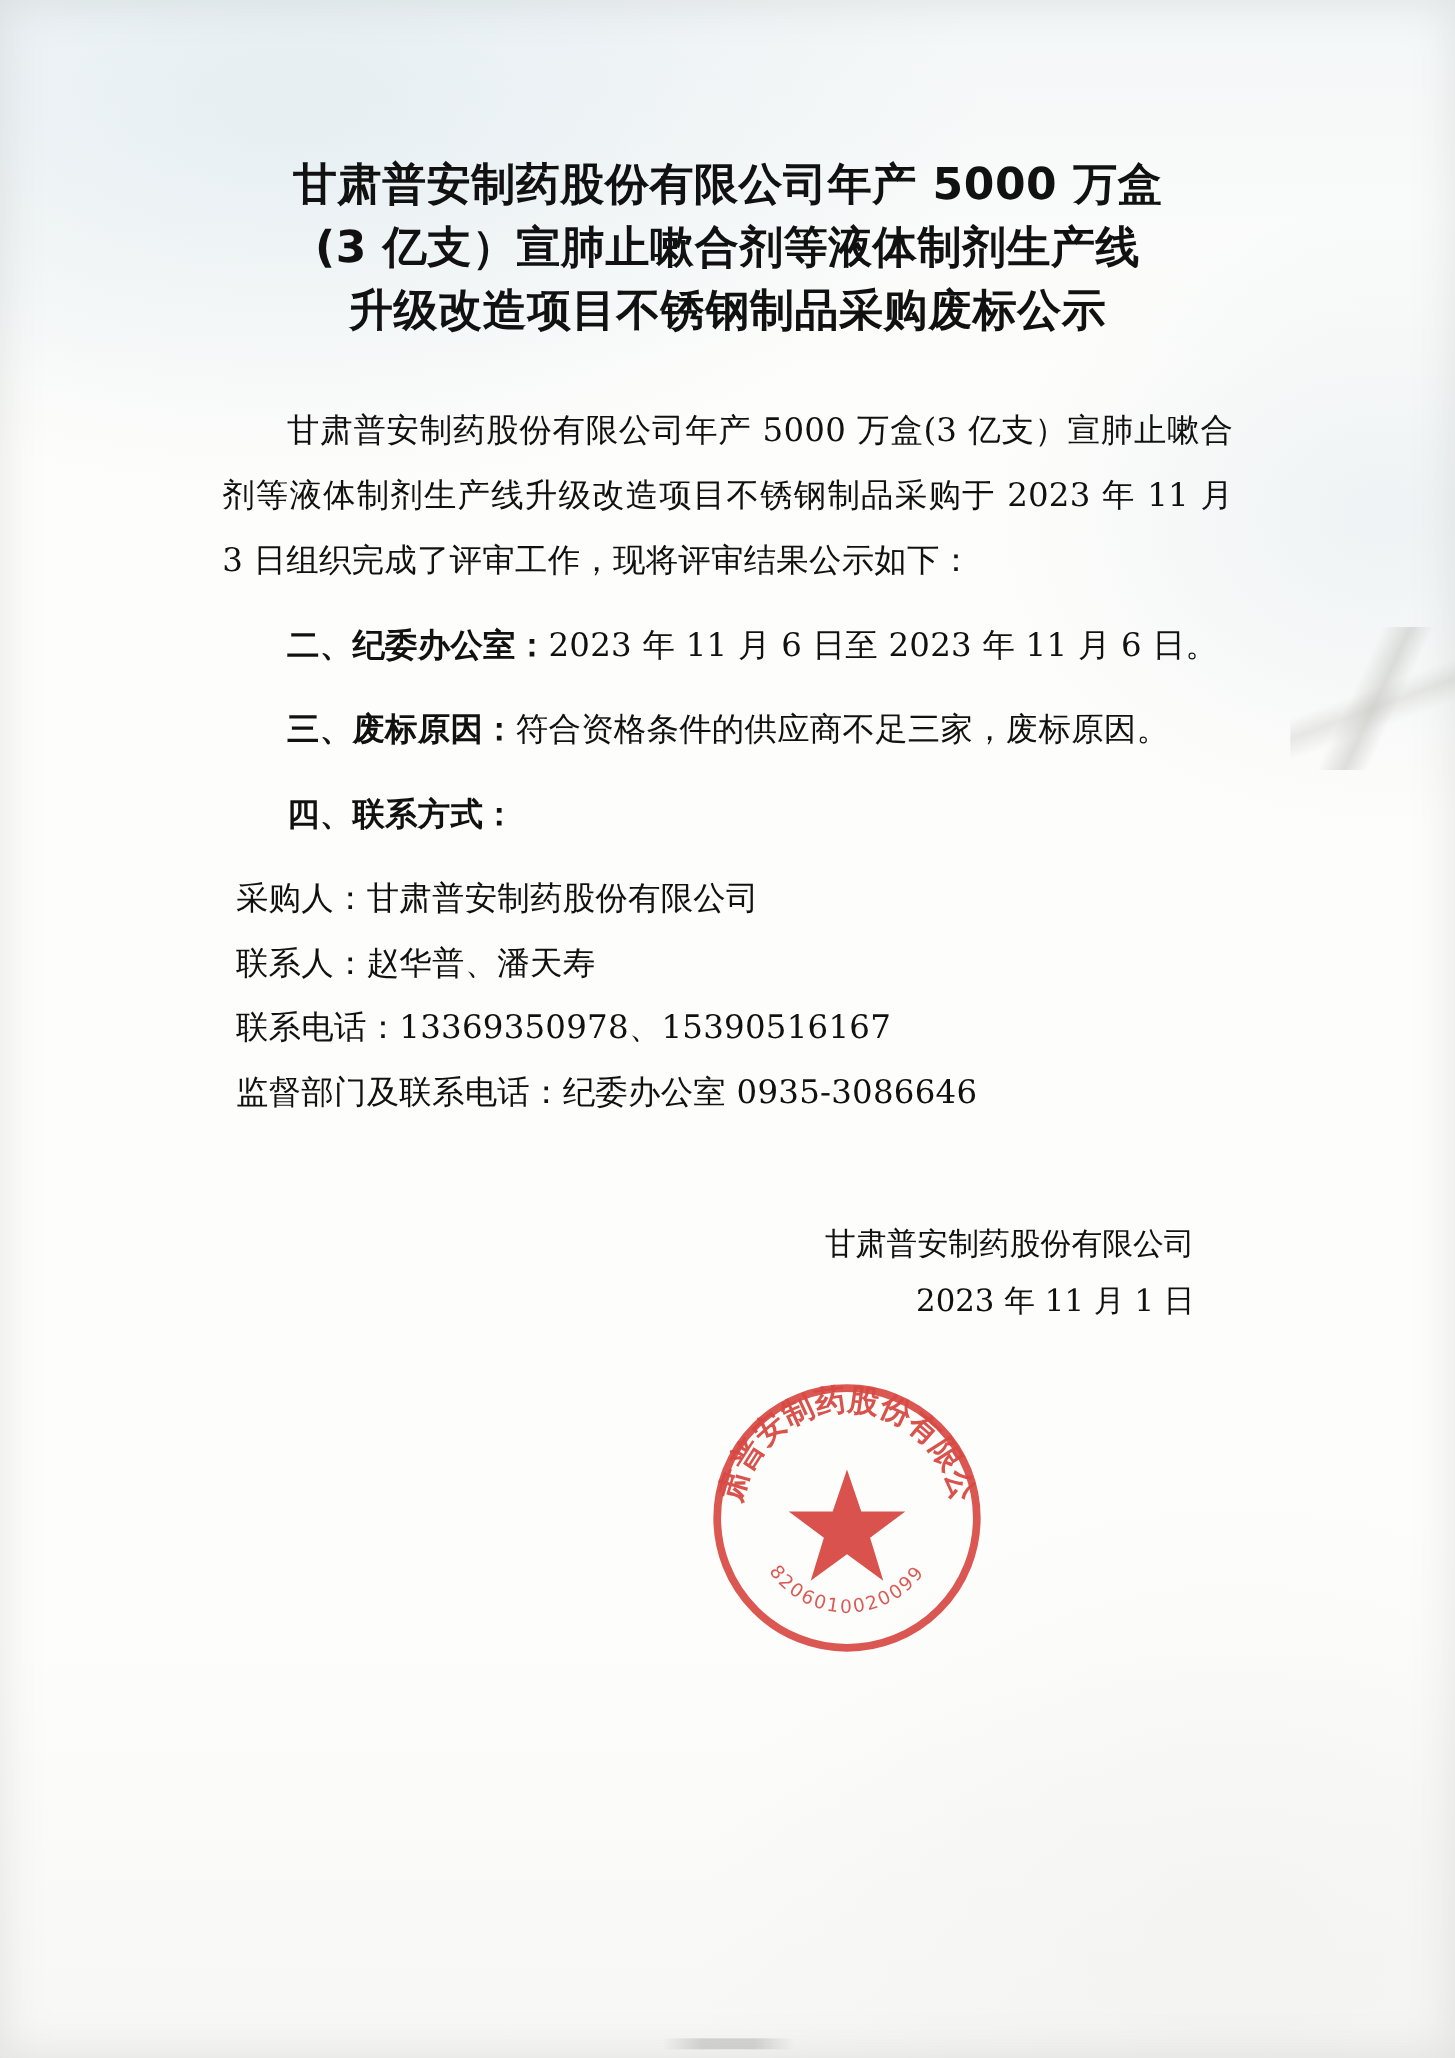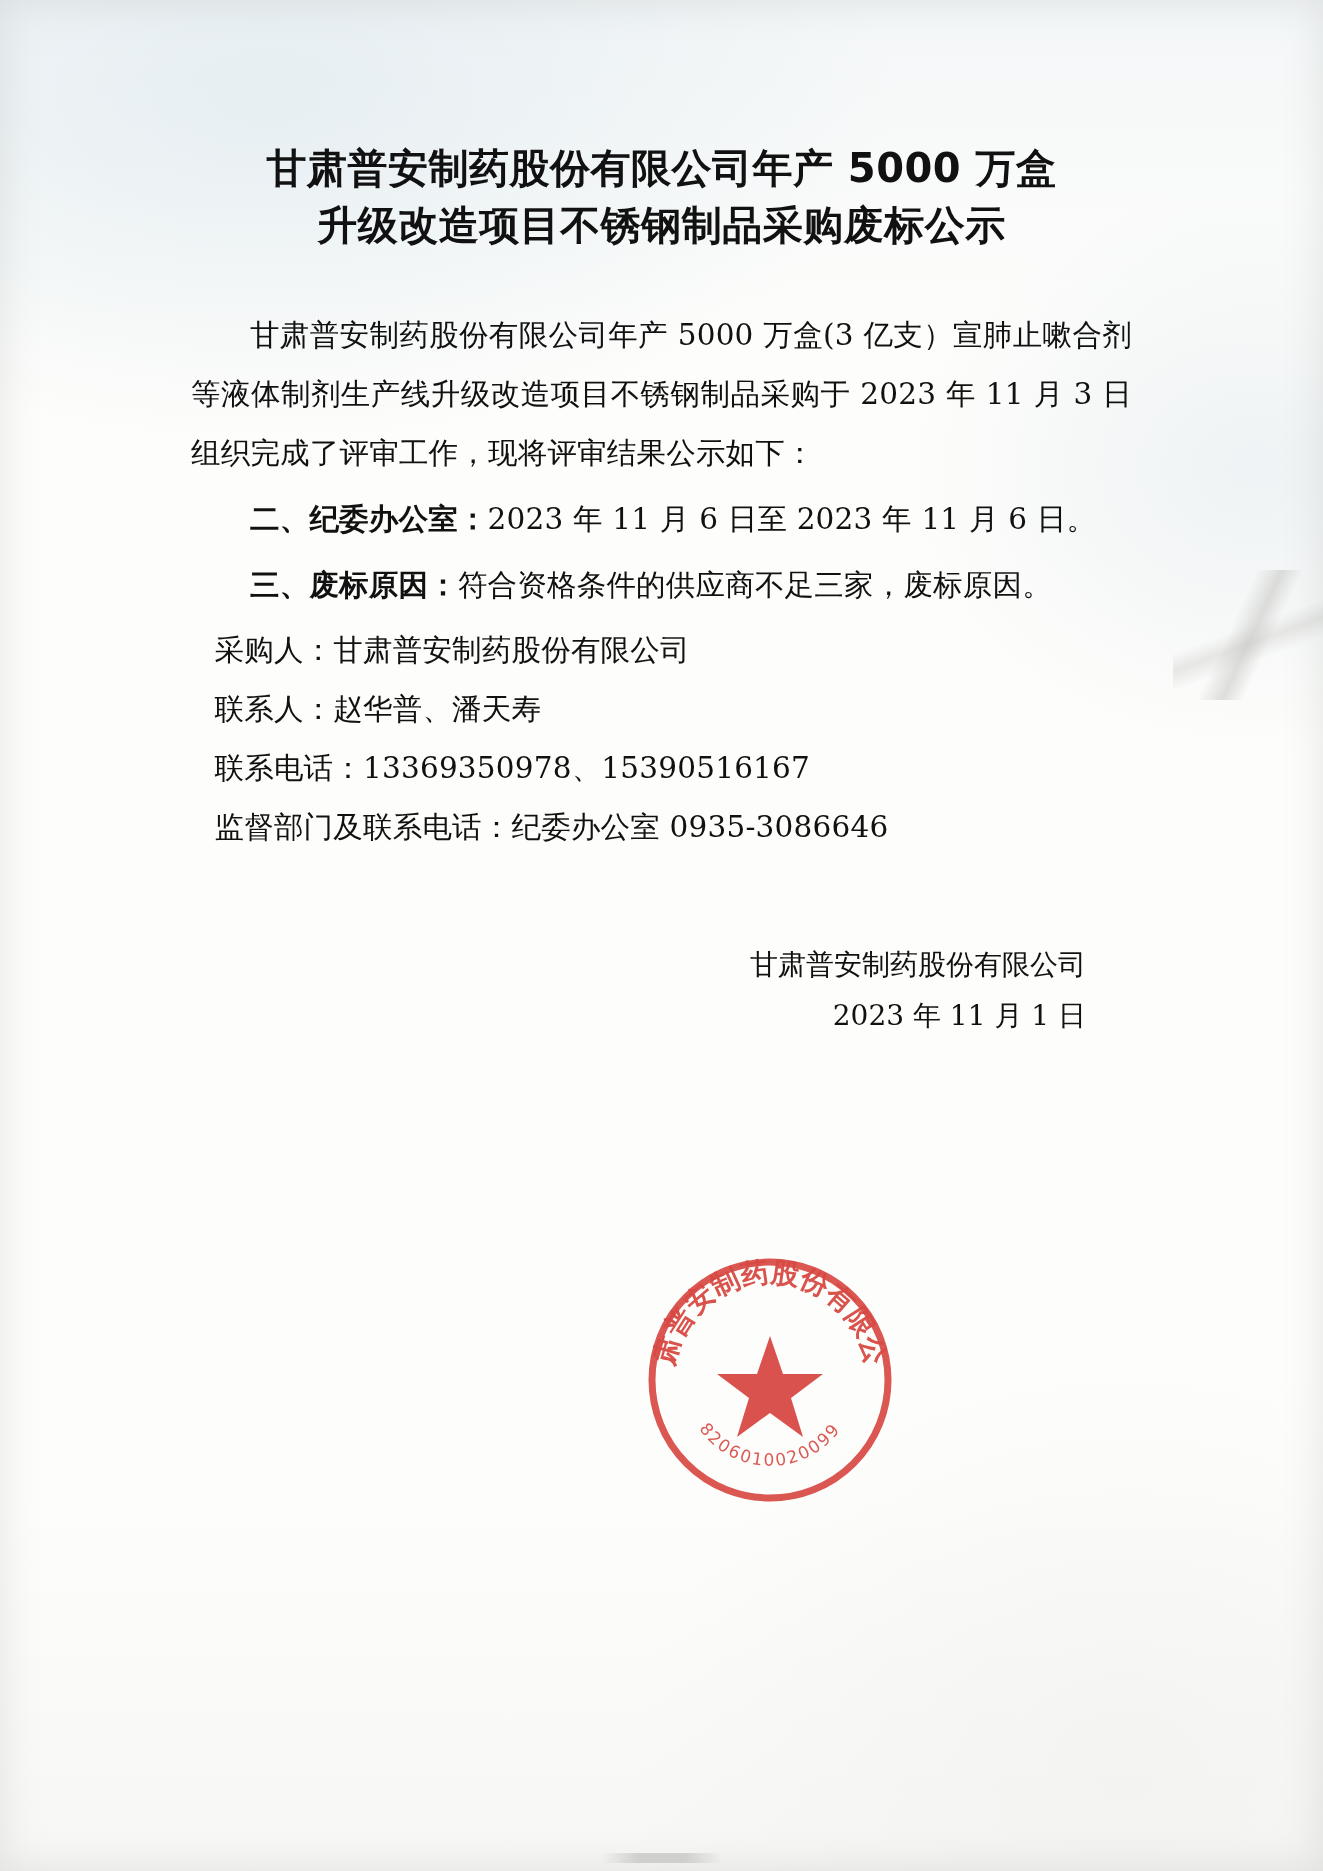--- a/index.html
+++ b/index.html
@@ -65,21 +65,21 @@
   }
   .body-block {
     margin-top: 52px;
     font-size: 29.5px;
     line-height: 2.0;
     text-align: justify;
     text-justify: inter-ideograph;
     letter-spacing: 0.2px;
   }
   p.para {
-    margin: 6px;
+    margin: 17px;
   }
   p.indent {
     text-indent: 2em;
   }
   .lbl {
     font-weight: bold;
   }
   .contact-line {
     margin: 0;
     text-indent: 1em;
@@ -121,36 +121,40 @@
 <body>
 
 <div class="page">
   <div class="paper-tint"></div>
   <div class="crease"></div>
 
   <div class="content">
 
     <h1 class="doc-title">
       <span class="line">甘肃普安制药股份有限公司年产 5000 万盒</span>
+      <span class="line">(3 亿支）宣肺止嗽合剂等液体制剂生产线</span>
       <span class="line">升级改造项目不锈钢制品采购废标公示</span>
     </h1>
 
     <div class="body-block">
 
       <p class="para indent">甘肃普安制药股份有限公司年产 5000 万盒(3 亿支）宣肺止嗽合剂等液体制剂生产线升级改造项目不锈钢制品采购于 2023 年 11 月 3 日组织完成了评审工作，现将评审结果公示如下：</p>
 
 
       <p class="para indent">
         <span class="lbl">二、纪委办公室：</span><span>2023 年 11 月 6 日至 2023 年 11 月 6 日。</span>
       </p>
 
       <p class="para indent">
         <span class="lbl">三、废标原因：</span><span>符合资格条件的供应商不足三家，废标原因。</span>
       </p>
 
+      <p class="para indent">
+        <span class="lbl">四、联系方式：</span>
+      </p>
 
       <p class="contact-line">采购人：甘肃普安制药股份有限公司</p>
       <p class="contact-line">联系人：赵华普、潘天寿</p>
       <p class="contact-line">联系电话：13369350978、15390516167</p>
       <p class="contact-line">监督部门及联系电话：纪委办公室 0935-3086646</p>
     </div>
 
     <div class="signature">
       <span class="sig-line">甘肃普安制药股份有限公司</span>
       <span class="sig-line">2023 年 11 月 1 日</span>

